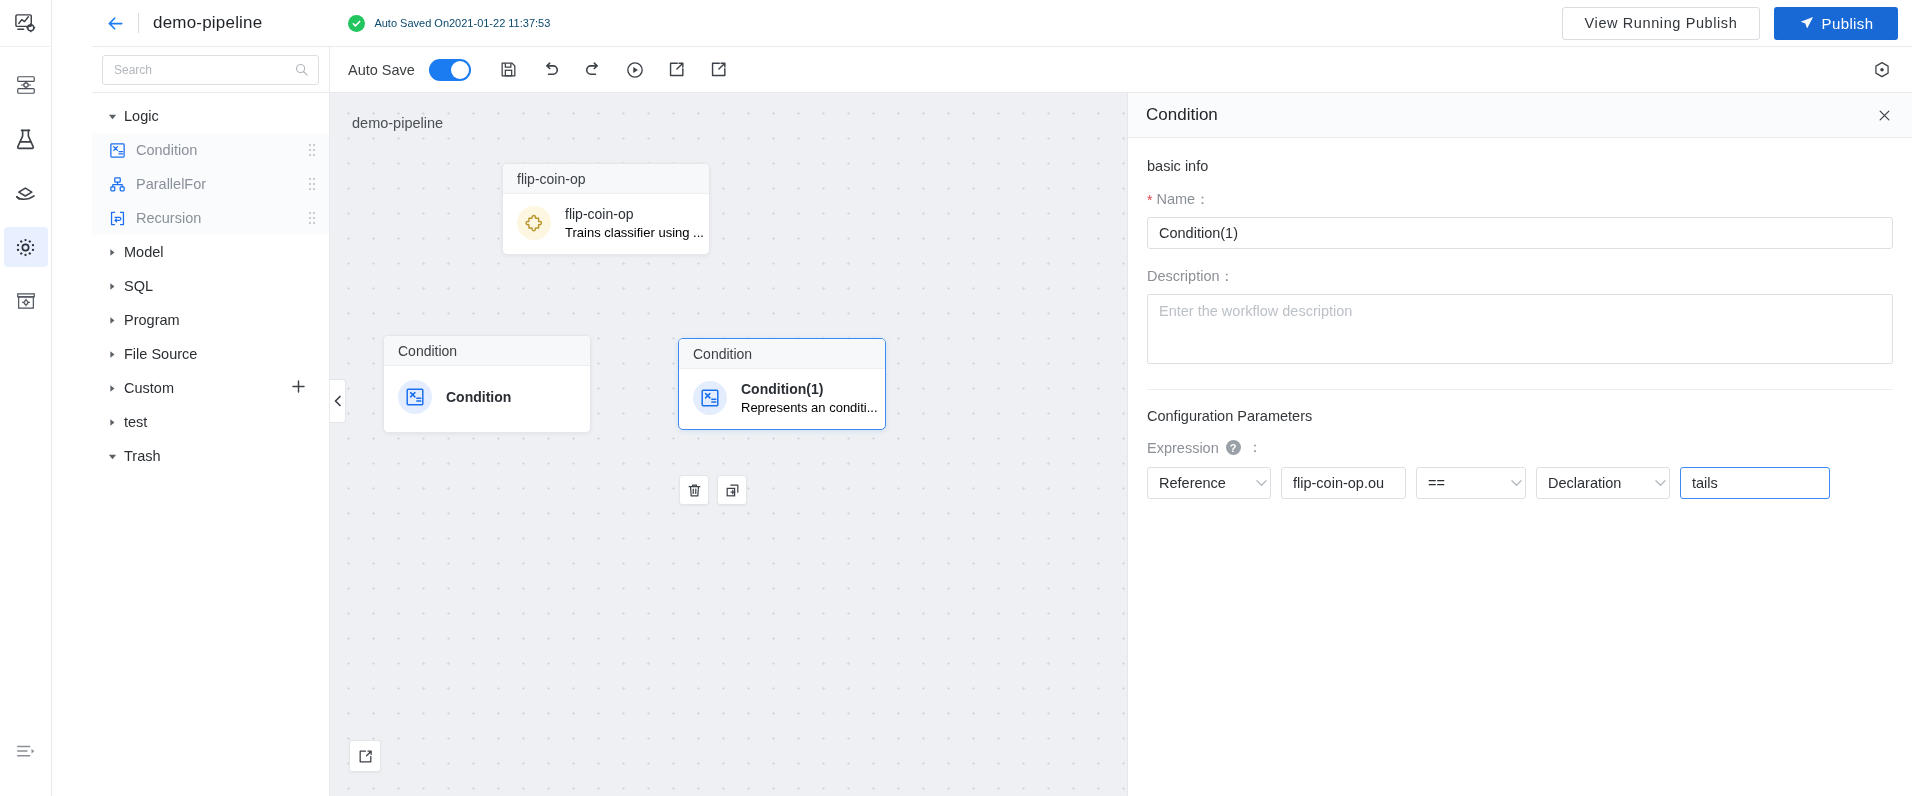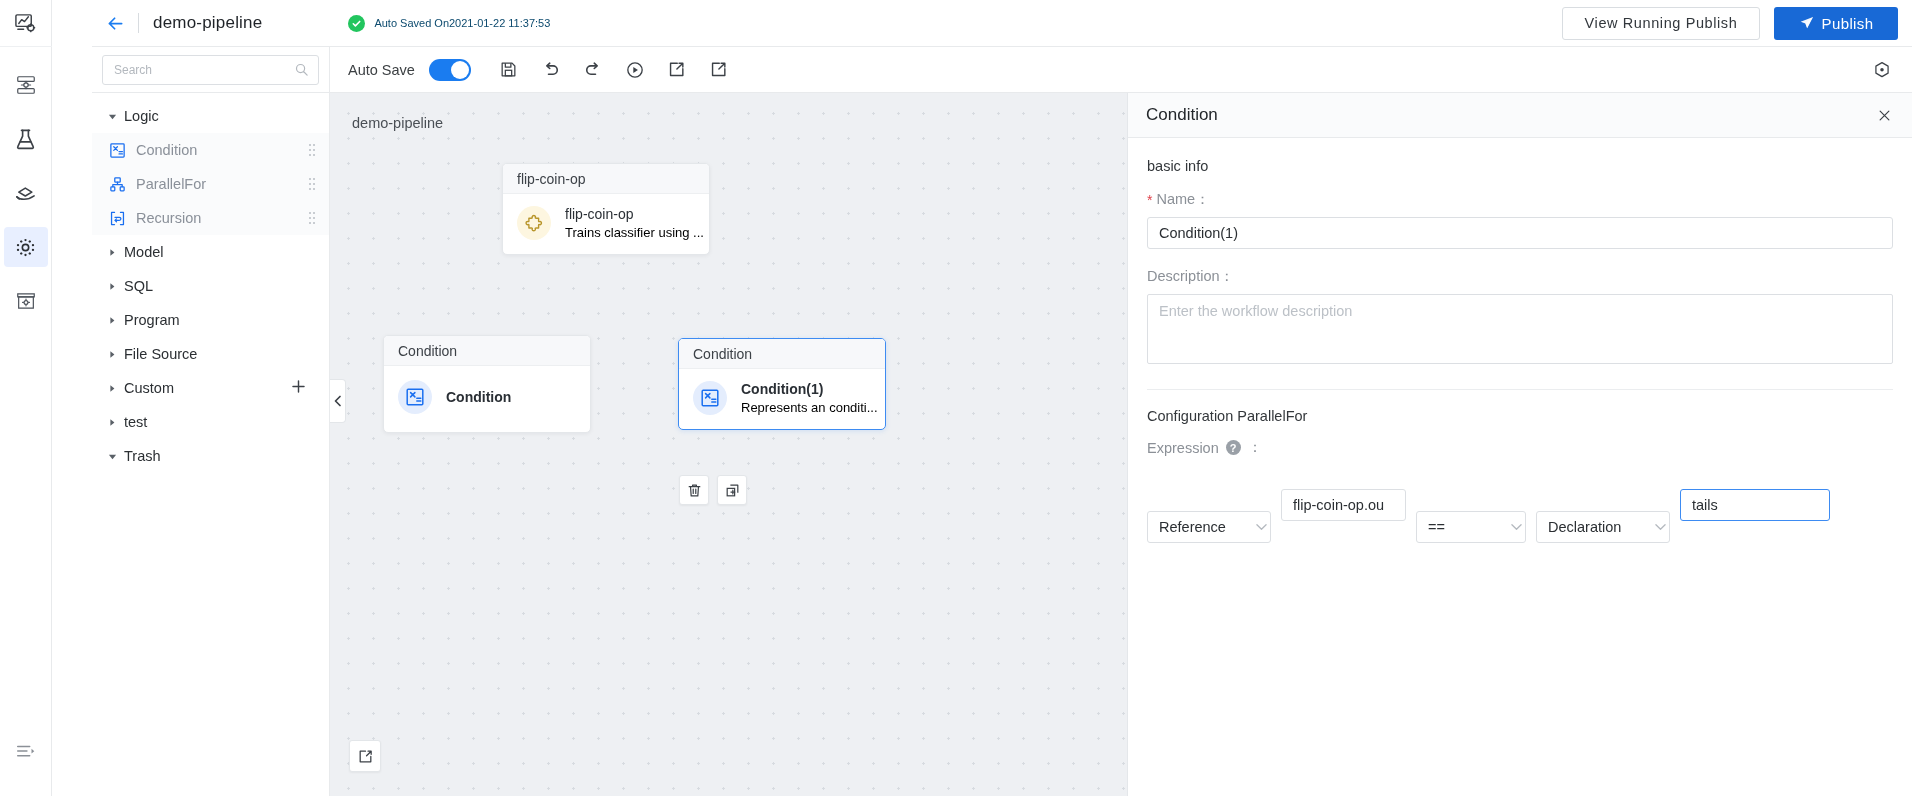--- a/index.html
+++ b/index.html
@@ -219,21 +219,21 @@
   .divider { height: 1px; background: #ebedef; margin: 22px 0 0 0; }
   .expr-label { display: flex; align-items: center; gap: 7px; font-size: 14.5px; color: #8b9097; margin-bottom: 10px; }
   .help-circle {
     width: 15px; height: 15px; border-radius: 50%; background: #9aa0a7; color: #fff;
     font-size: 11px; display: flex; align-items: center; justify-content: center; font-weight: bold;
   }
   .expr-row { display: flex; gap: 10px; align-items: center; }
   .select {
     height: 32px; border: 1px solid #dcdfe3; border-radius: 3px; background: #fff;
     display: flex; align-items: center; padding: 0 3px 0 11px;
-    font-size: 14.5px; color: #2b2f33; cursor: pointer; gap: 6px; margin-top: 44px;
+    font-size: 14.5px; color: #2b2f33; cursor: pointer; gap: 6px;
   }
   .select .sel-text { flex: 1 1 auto; white-space: nowrap; }
   .sel-ref { width: 124px; flex: 0 0 124px; }
   .sel-op { width: 110px; flex: 0 0 110px; }
   .sel-decl { width: 134px; flex: 0 0 134px; }
   .inp-ref { width: 125px; flex: 0 0 125px; }
   .inp-val { width: 150px; flex: 0 0 150px; border-color: #3d8bf2; }
   .caret-sel { color: #b4b9bf; font-size: 11px; line-height: 1; }
 </style>
 </head>
@@ -637,21 +637,21 @@
             <span class="req">*</span>
             <span>Name：</span>
           </div>
           <input class="text-input mb18" type="text" value="Condition(1)" style="">
 
           <div class="field-label">Description：</div>
           <textarea class="textarea" placeholder="Enter the workflow description" style=""></textarea>
 
           <div class="divider"></div>
 
-          <div class="section-label" style="margin-top:18px; margin-bottom:14px;">Configuration ParallelFor</div>
+          <div class="section-label" style="margin-top:18px; margin-bottom:14px;">Configuration Parameters</div>
 
           <div class="expr-label">
             <span>Expression</span>
             <span class="help-circle">?</span>
             <span>：</span>
           </div>
 
           <div class="expr-row">
             <div class="select sel-ref">
               <span class="sel-text">Reference</span>

